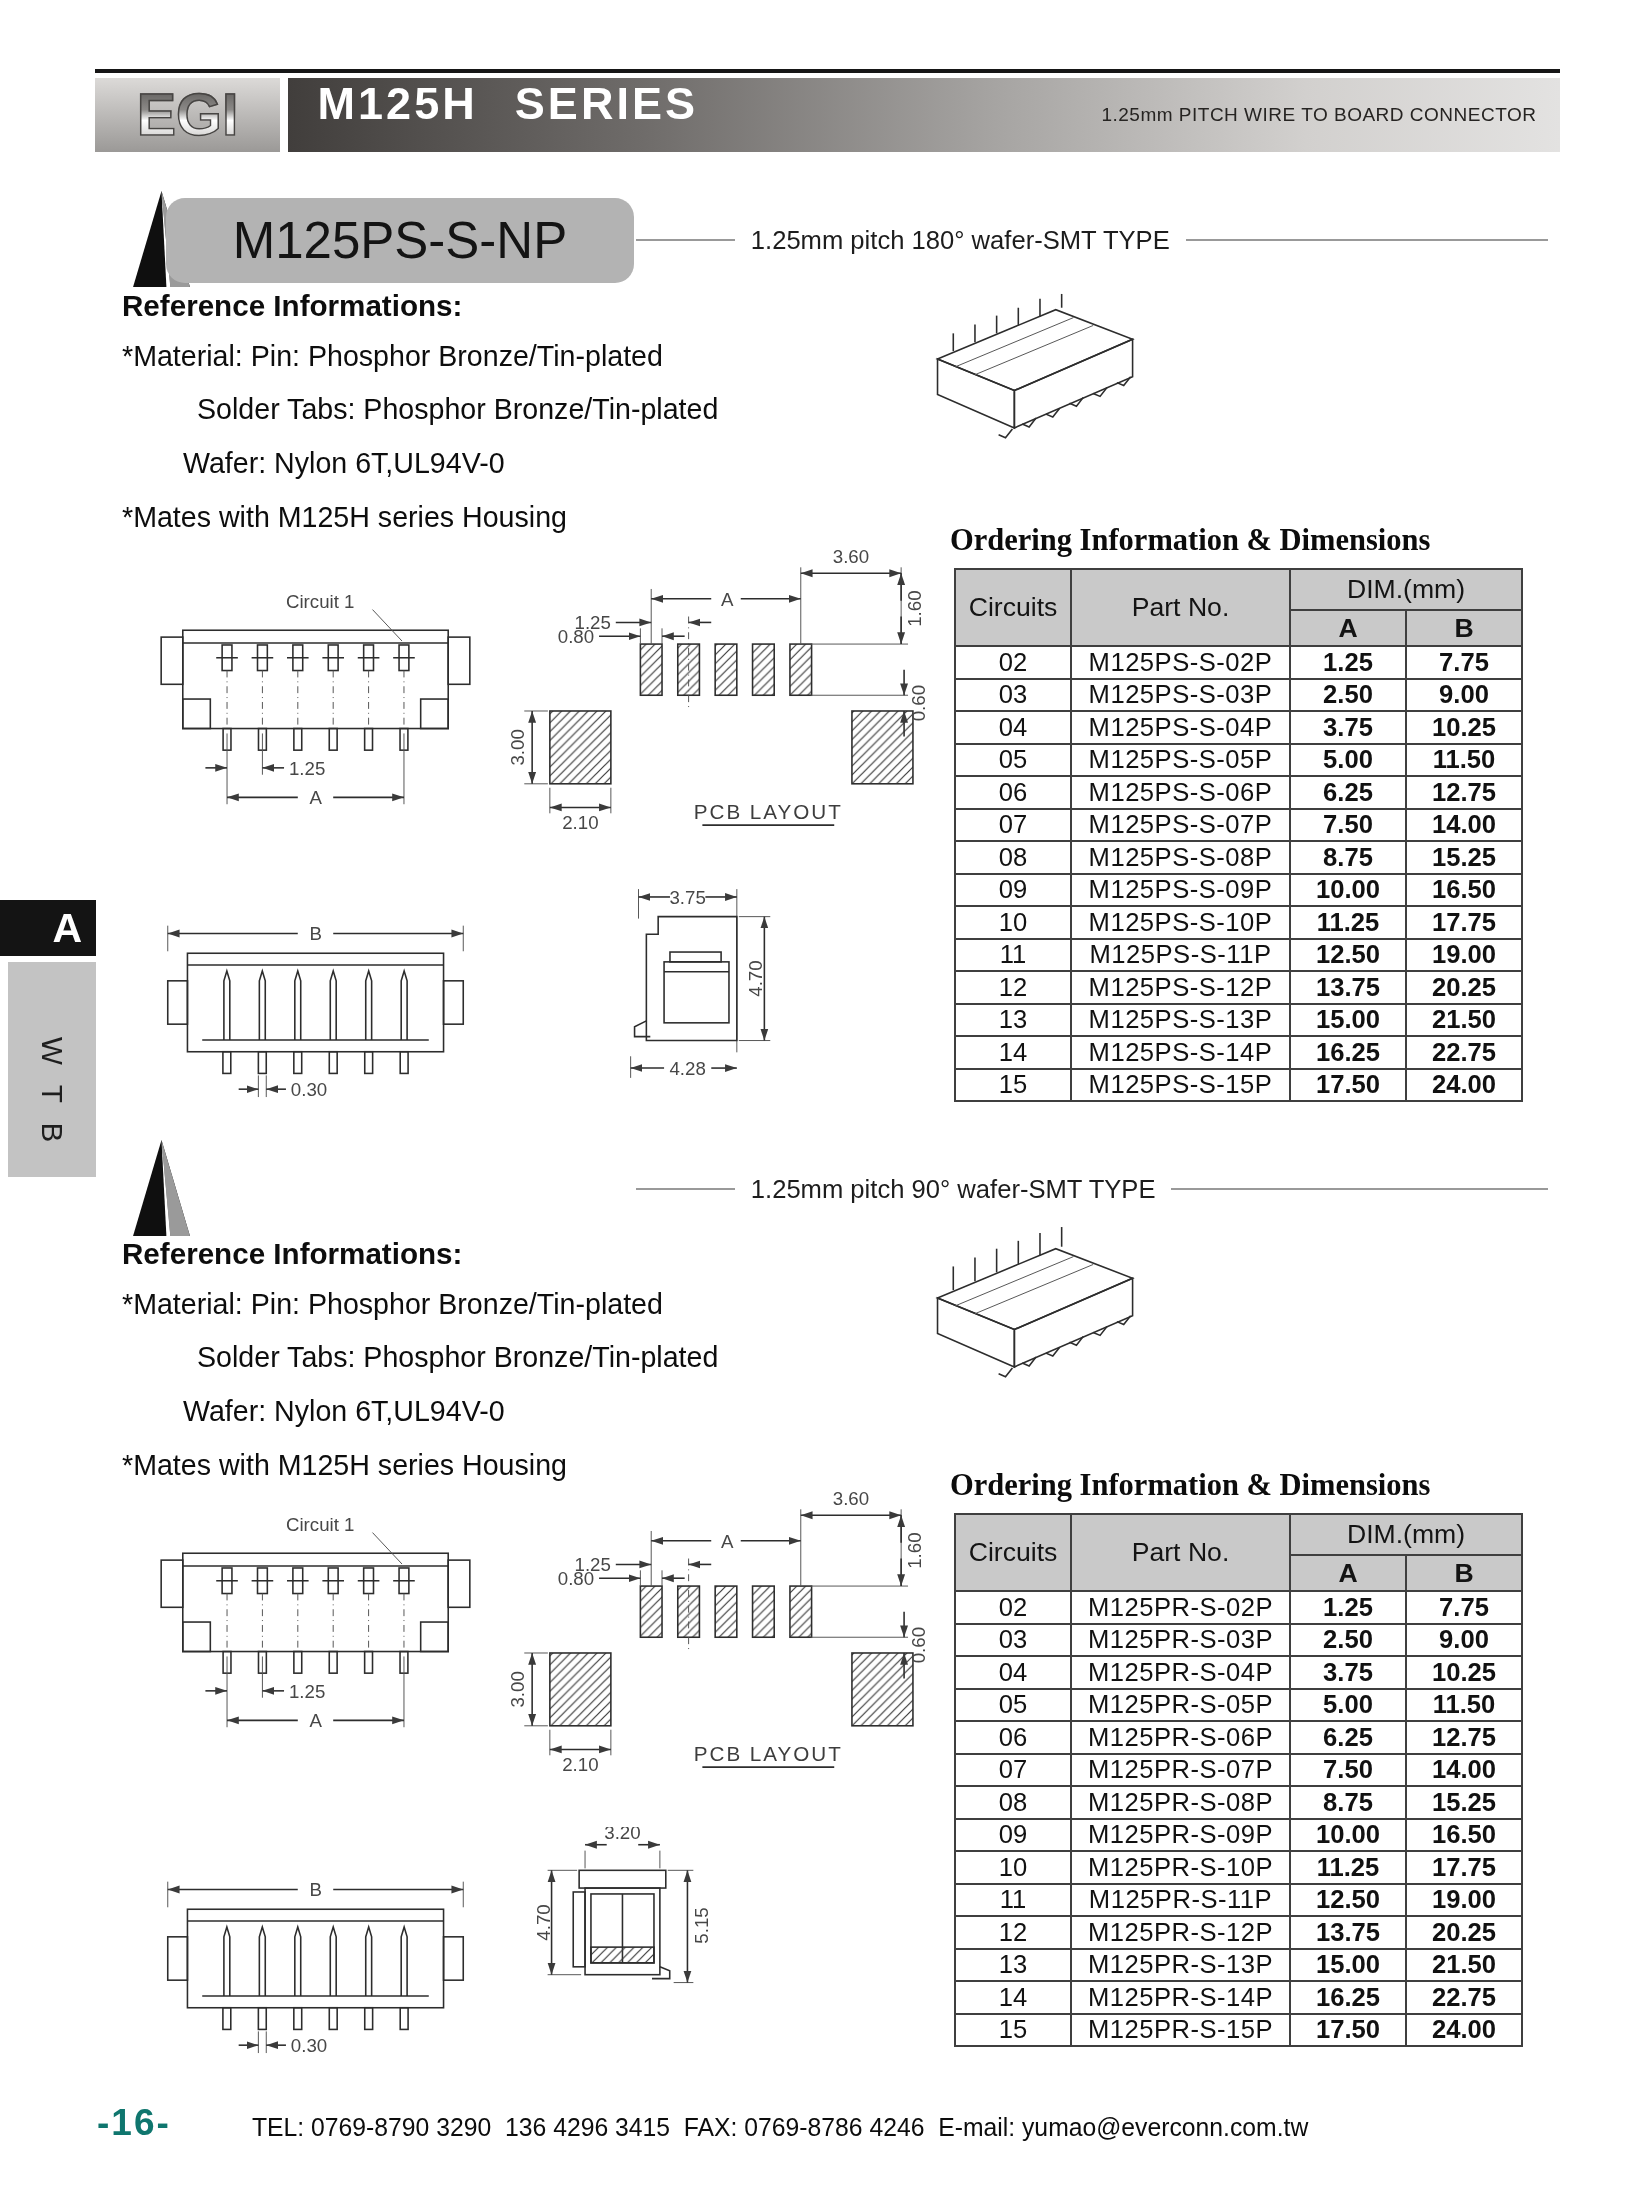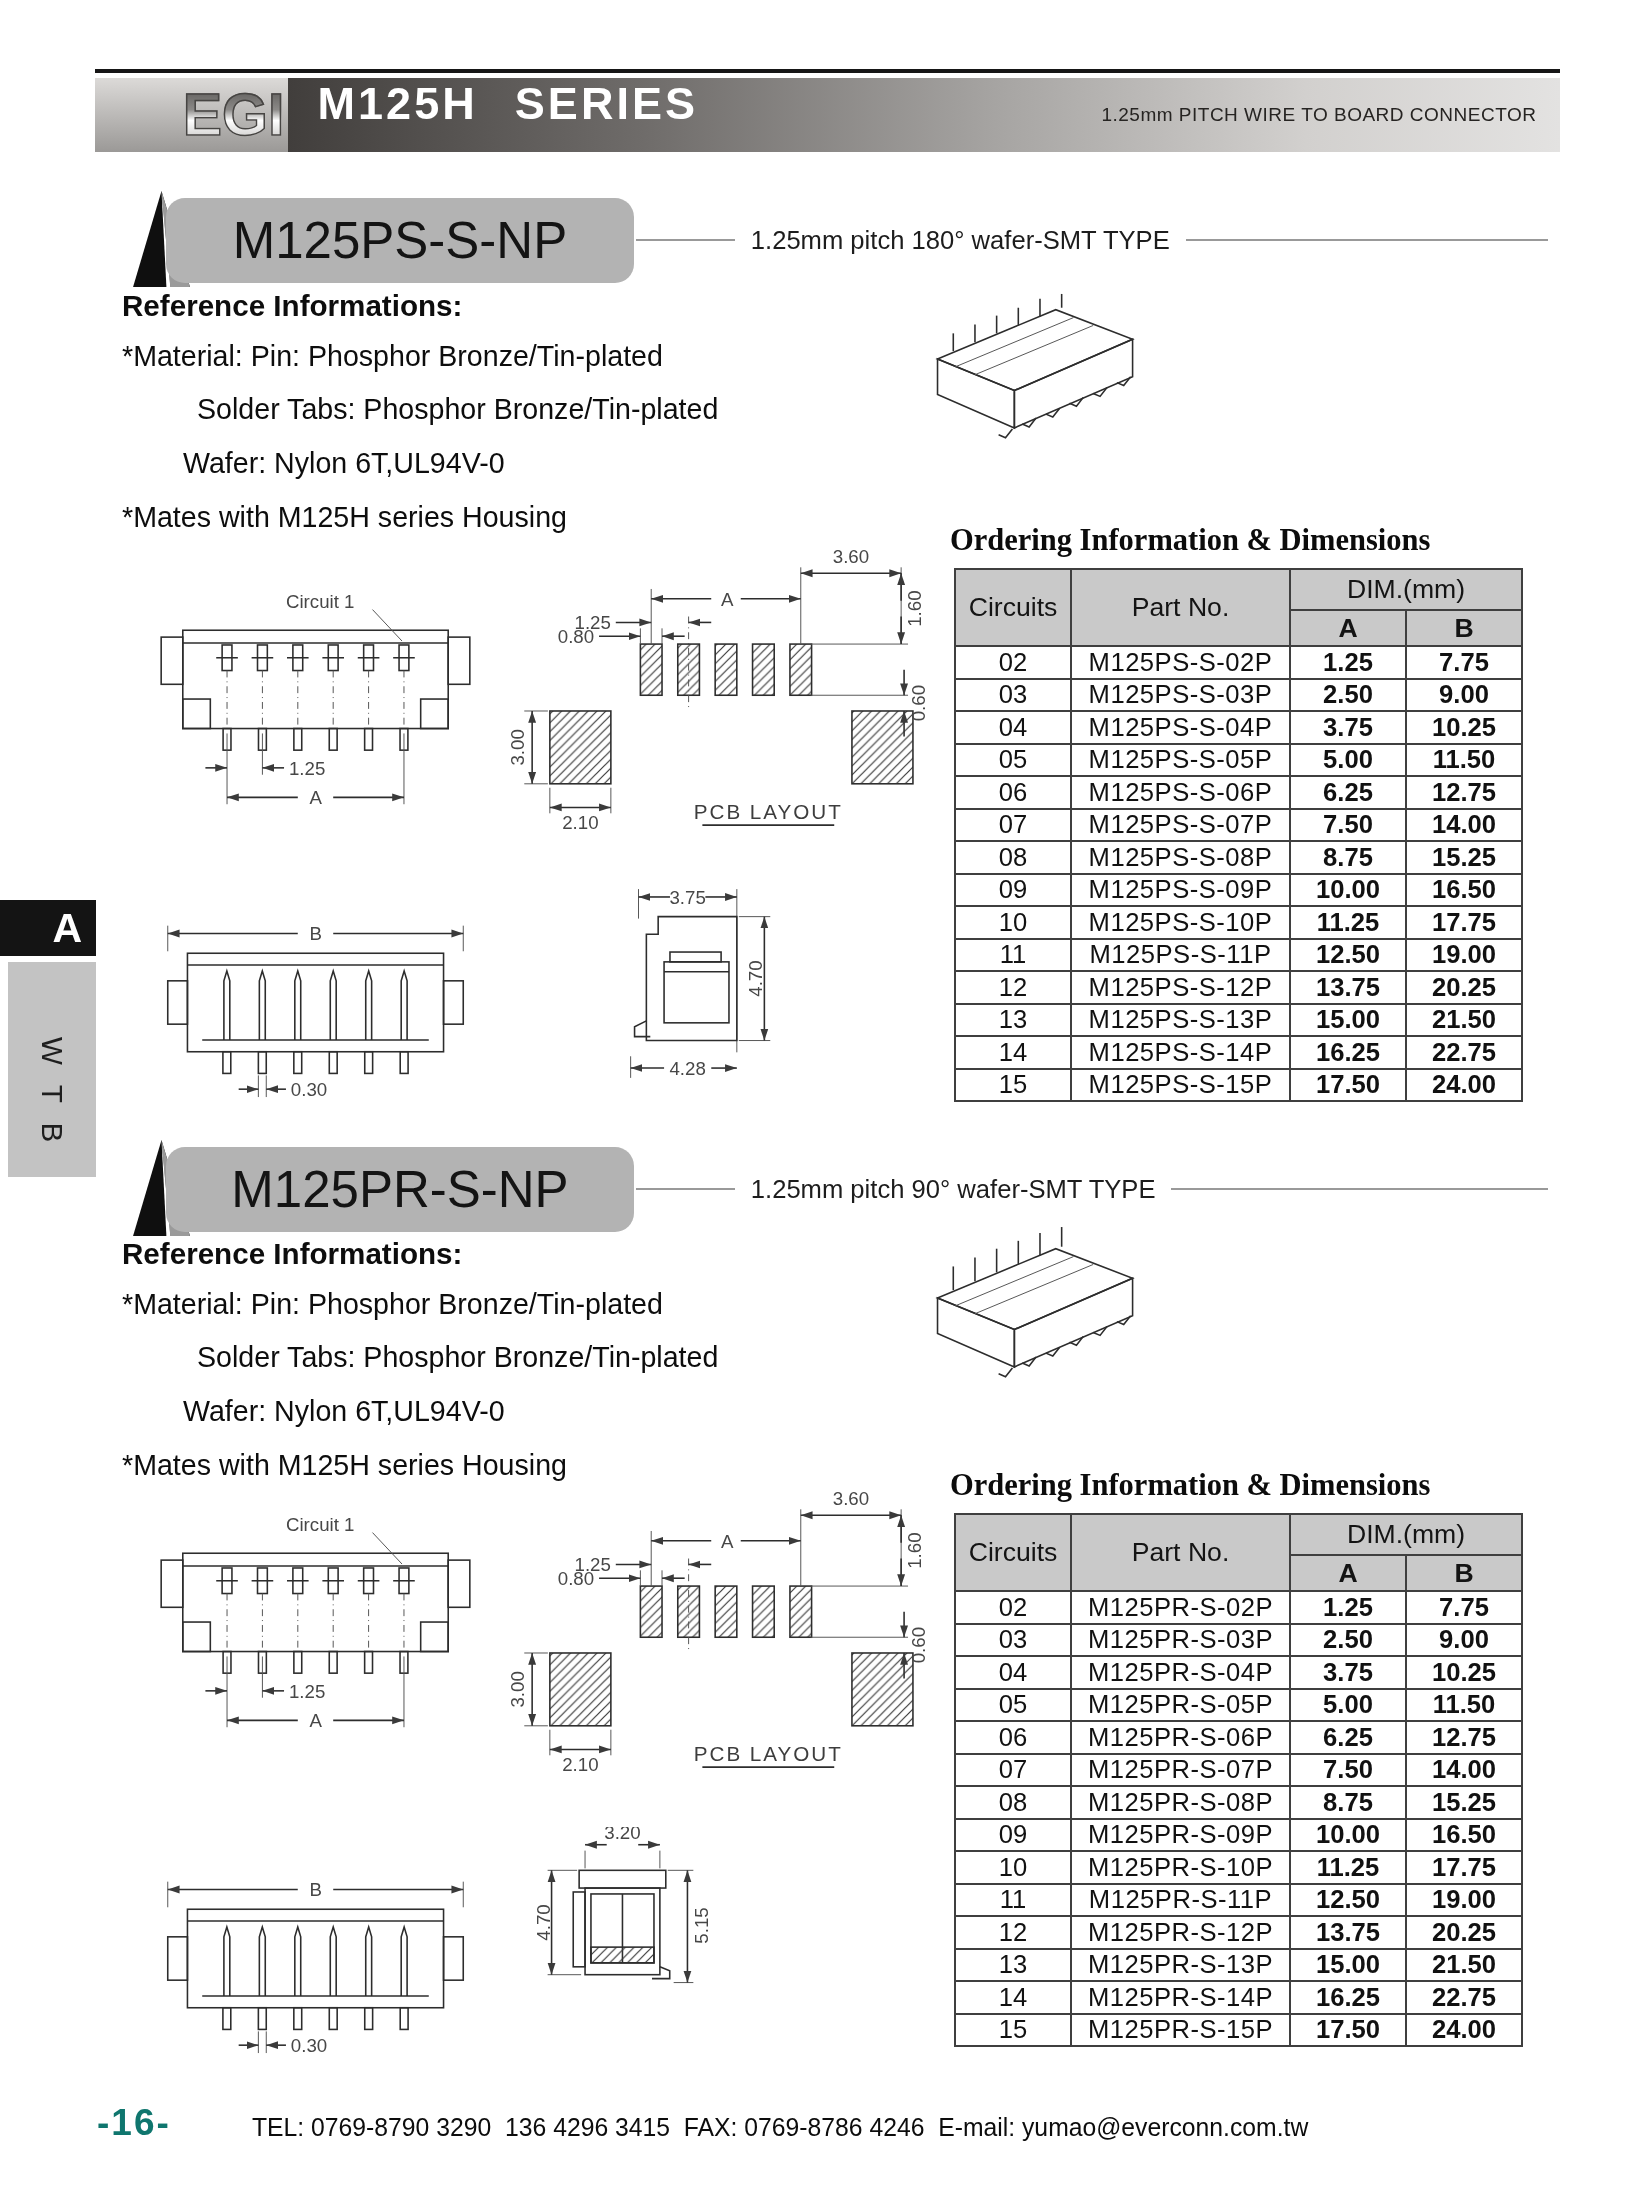--- a/index.html
+++ b/index.html
@@ -2,21 +2,21 @@
 <html><head>
 <meta charset="utf-8">
 <style>
   html,body{margin:0;padding:0;background:#fff;}
   .page{position:relative;width:1652px;height:2211px;background:#fff;
         font-family:"Liberation Sans",sans-serif;overflow:hidden;color:#111;}
 
   
   .top-rule{position:absolute;left:95px;top:69px;width:1465px;height:3.9px;background:#161616;}
   .logo-box{position:absolute;left:95px;top:78px;width:185px;height:74px;
-            background:linear-gradient(180deg,#dcdad8,#9b9997);display:flex;align-items:center;justify-content:center;padding-left:46px;}
+            background:linear-gradient(180deg,#dcdad8,#9b9997);display:flex;align-items:center;justify-content:center;}
   .logo-text{font-size:59px;font-weight:bold;letter-spacing:0px;
              background:linear-gradient(180deg,#5e5c5a 10%,#8b8987 42%,#ffffff 58%,#b5b3b1 100%);
              -webkit-background-clip:text;background-clip:text;color:transparent;
              -webkit-text-stroke:1.5px #474543;}
   .header-bar{position:absolute;left:288px;top:78px;width:1272px;height:74px;
               background:linear-gradient(90deg,#413e3c 0%,#6f6c6a 28%,#a5a3a1 55%,#d2d0ce 80%,#e3e2e1 100%);
               display:flex;}
   .series-title{color:#fff;font-size:45px;font-weight:bold;letter-spacing:3px;word-spacing:21.7px;margin-left:29.6px;}
   .header-sub{position:absolute;right:23.6px;top:0;height:74px;display:flex;align-items:center;
               font-size:19px;color:#262422;letter-spacing:0.5px;}
@@ -422,23 +422,20 @@
     <line x1="104" y1="196" x2="130" y2="196" marker-end="url(#mA)"></line>
     <text x="80" y="203" text-anchor="middle">4.28</text>
   </svg>
 
   <div class="badge-row s2">
     <svg class="tri" width="73" height="102" viewBox="0 0 74 104">
       <polygon points="37,2 8,100 66,100" fill="#0f0f0f" stroke="none"></polygon>
       <polygon points="37,2 46,100 66,100" fill="#9a9a9a" stroke="none"></polygon>
       <polygon points="37,2 42,100 46,100" fill="#ffffff" stroke="none"></polygon>
     </svg>
-    <div class="badge">
-      <span class="badge-text">M125PR-S-NP</span>
-    </div>
     <div class="type-row">
       <div class="type-line1"></div>
       <span class="type-label">1.25mm pitch 90° wafer-SMT TYPE</span>
       <div class="type-line2"></div>
     </div>
   </div>
 
   <div class="ref s2">
     <div class="ref-h">Reference Informations:</div>
     <div class="ref-l1">*Material: Pin: Phosphor Bronze/Tin-plated</div>

